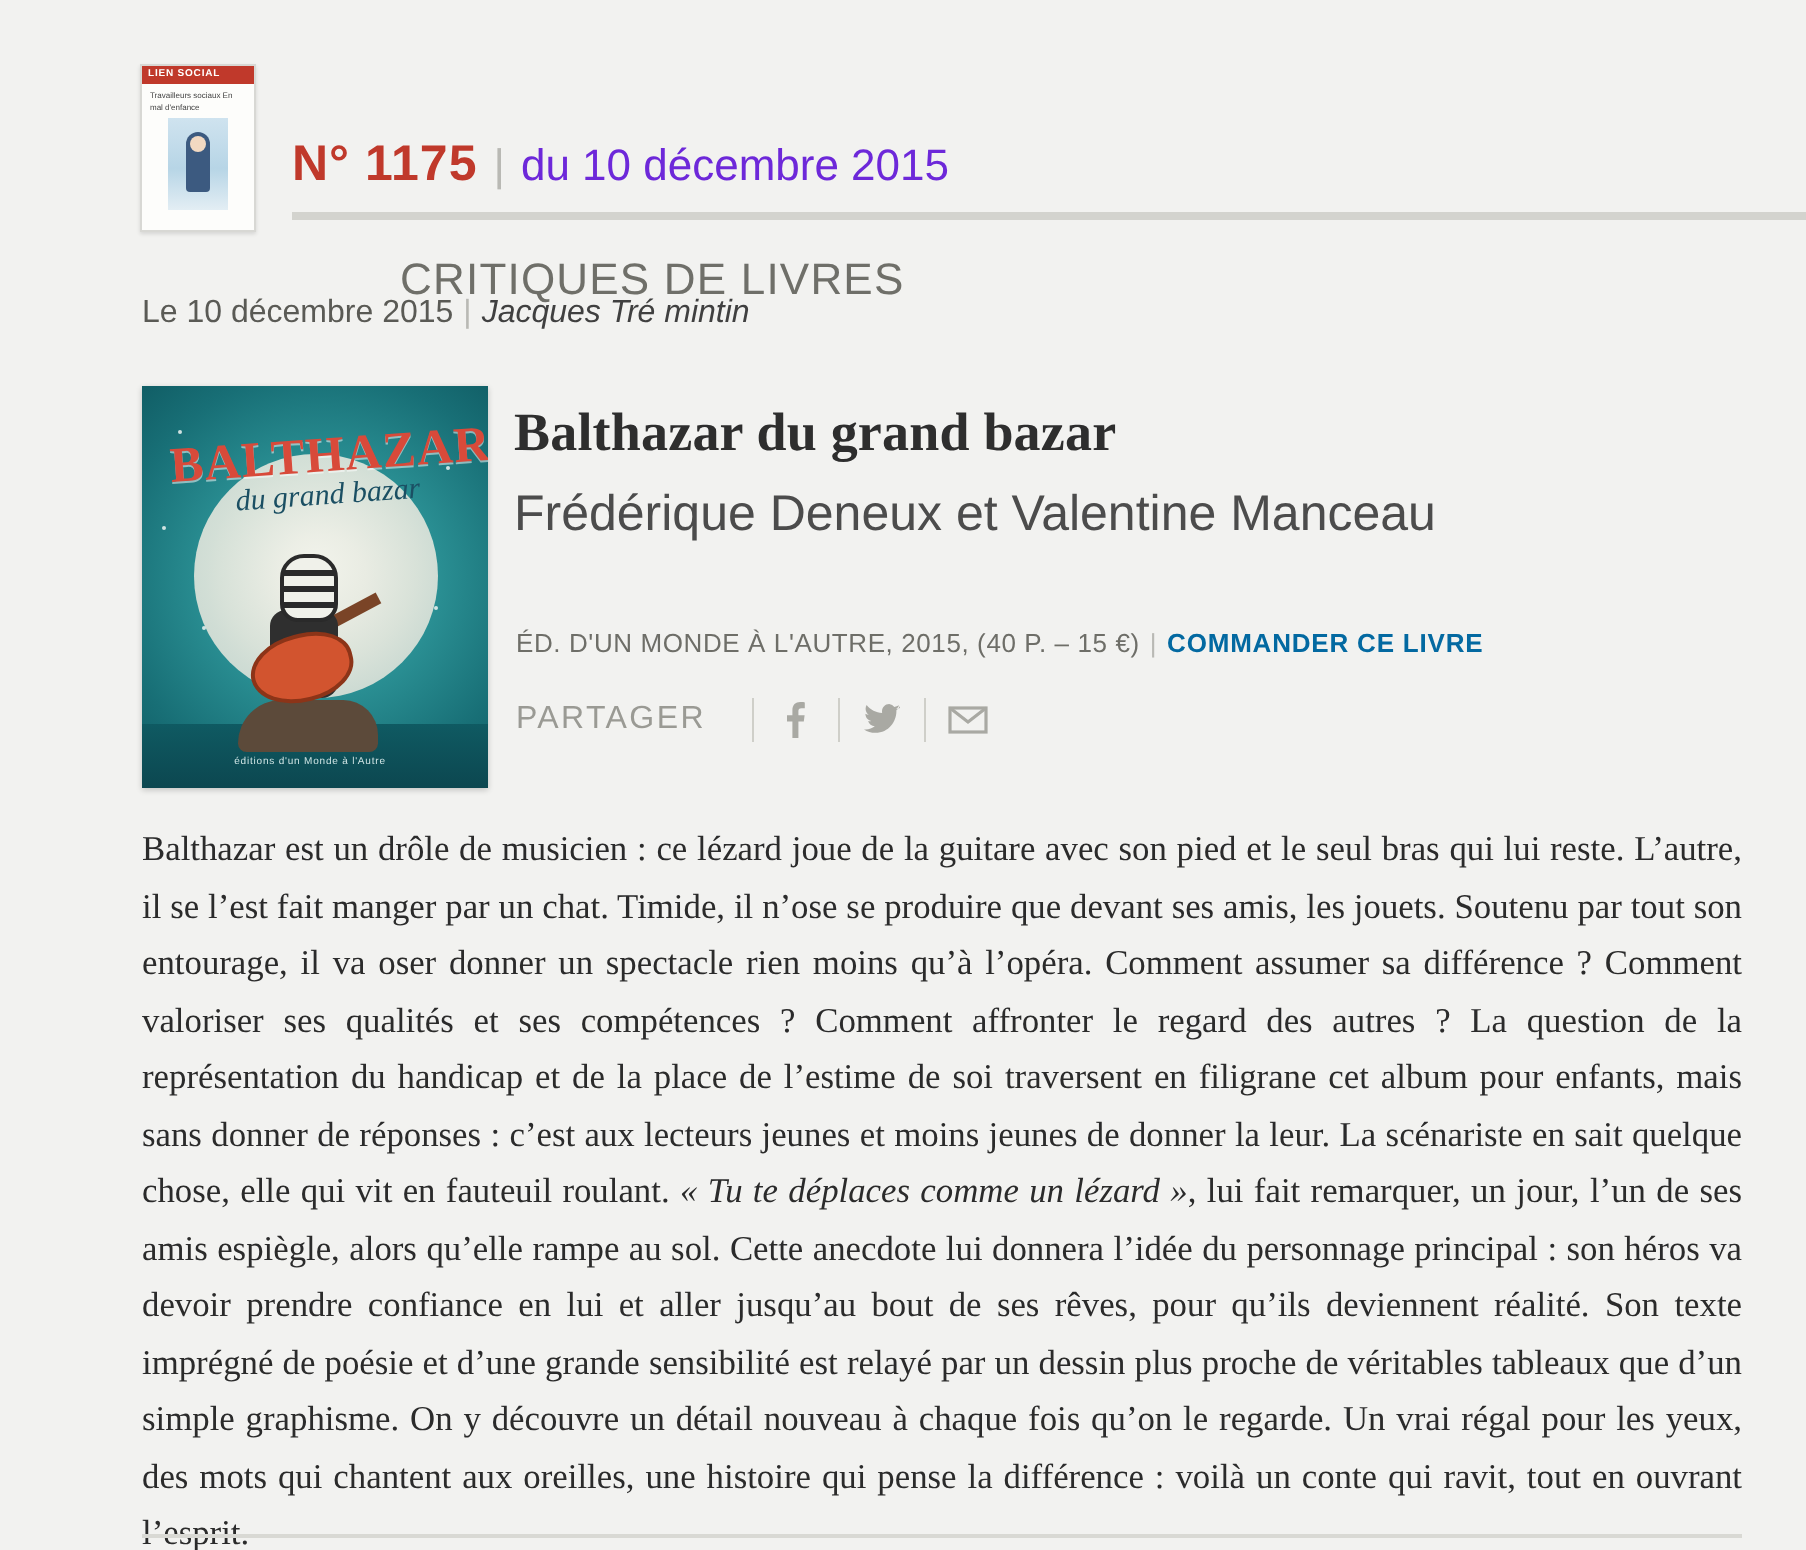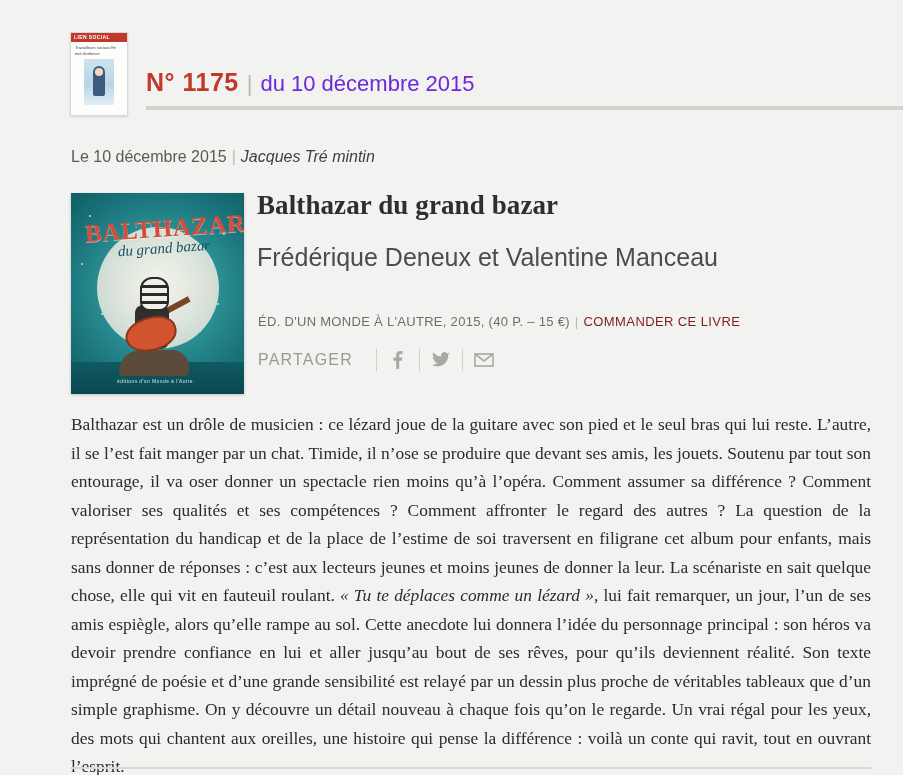--- a/index.html
+++ b/index.html
@@ -290,21 +290,21 @@
     height: 2px;
     background: #eef5f2;
     border-radius: 50%;
     opacity: 0.85;
   }
 
   
   .book-title {
     position: absolute;
     left: 257px;
-    top: 190px;
+    top: 201px;
     font-family: "Liberation Serif", serif;
     font-weight: bold;
     font-size: 27px;
     color: #2e2e2e;
     letter-spacing: 0.1px;
   }
   .book-authors {
     position: absolute;
     left: 257px;
     top: 243px;
@@ -319,22 +319,22 @@
     font-size: 13px;
     color: #6e6e68;
     letter-spacing: 0.3px;
     white-space: nowrap;
   }
   .book-meta .m-sep {
     color: #b9b9b4;
     padding: 0 5px;
   }
   .book-meta .m-order {
-    color: #7f1d1d;
-    font-weight: normal;
+    color: #0369a1;
+    font-weight: bold;
     letter-spacing: 0.4px;
   }
 
   
   .share {
     position: absolute;
     left: 258px;
     top: 347px;
     height: 26px;
     display: flex;
@@ -399,20 +399,21 @@
       <div class="mt-img">
         <div class="mt-fig">
           <div class="mt-face"></div>
         </div>
       </div>
     </div>
     <div class="issue-line">
       <span class="issue-num">N° 1175</span><span class="issue-sep">|</span><span class="issue-date">du 10 décembre 2015</span>
     </div>
     <div class="header-rule"></div>
+    <div class="section-title">CRITIQUES DE LIVRES</div>
   </div>
 
   <div class="byline">
     <span>Le 10 décembre 2015</span><span class="b-sep">|</span><span class="b-author">Jacques Tré mintin</span>
   </div>
 
   <div class="cover">
     <div class="c-sky"></div>
     <div class="c-moon"></div>
     <div class="c-star" style="left:18px;top:22px;"></div>

